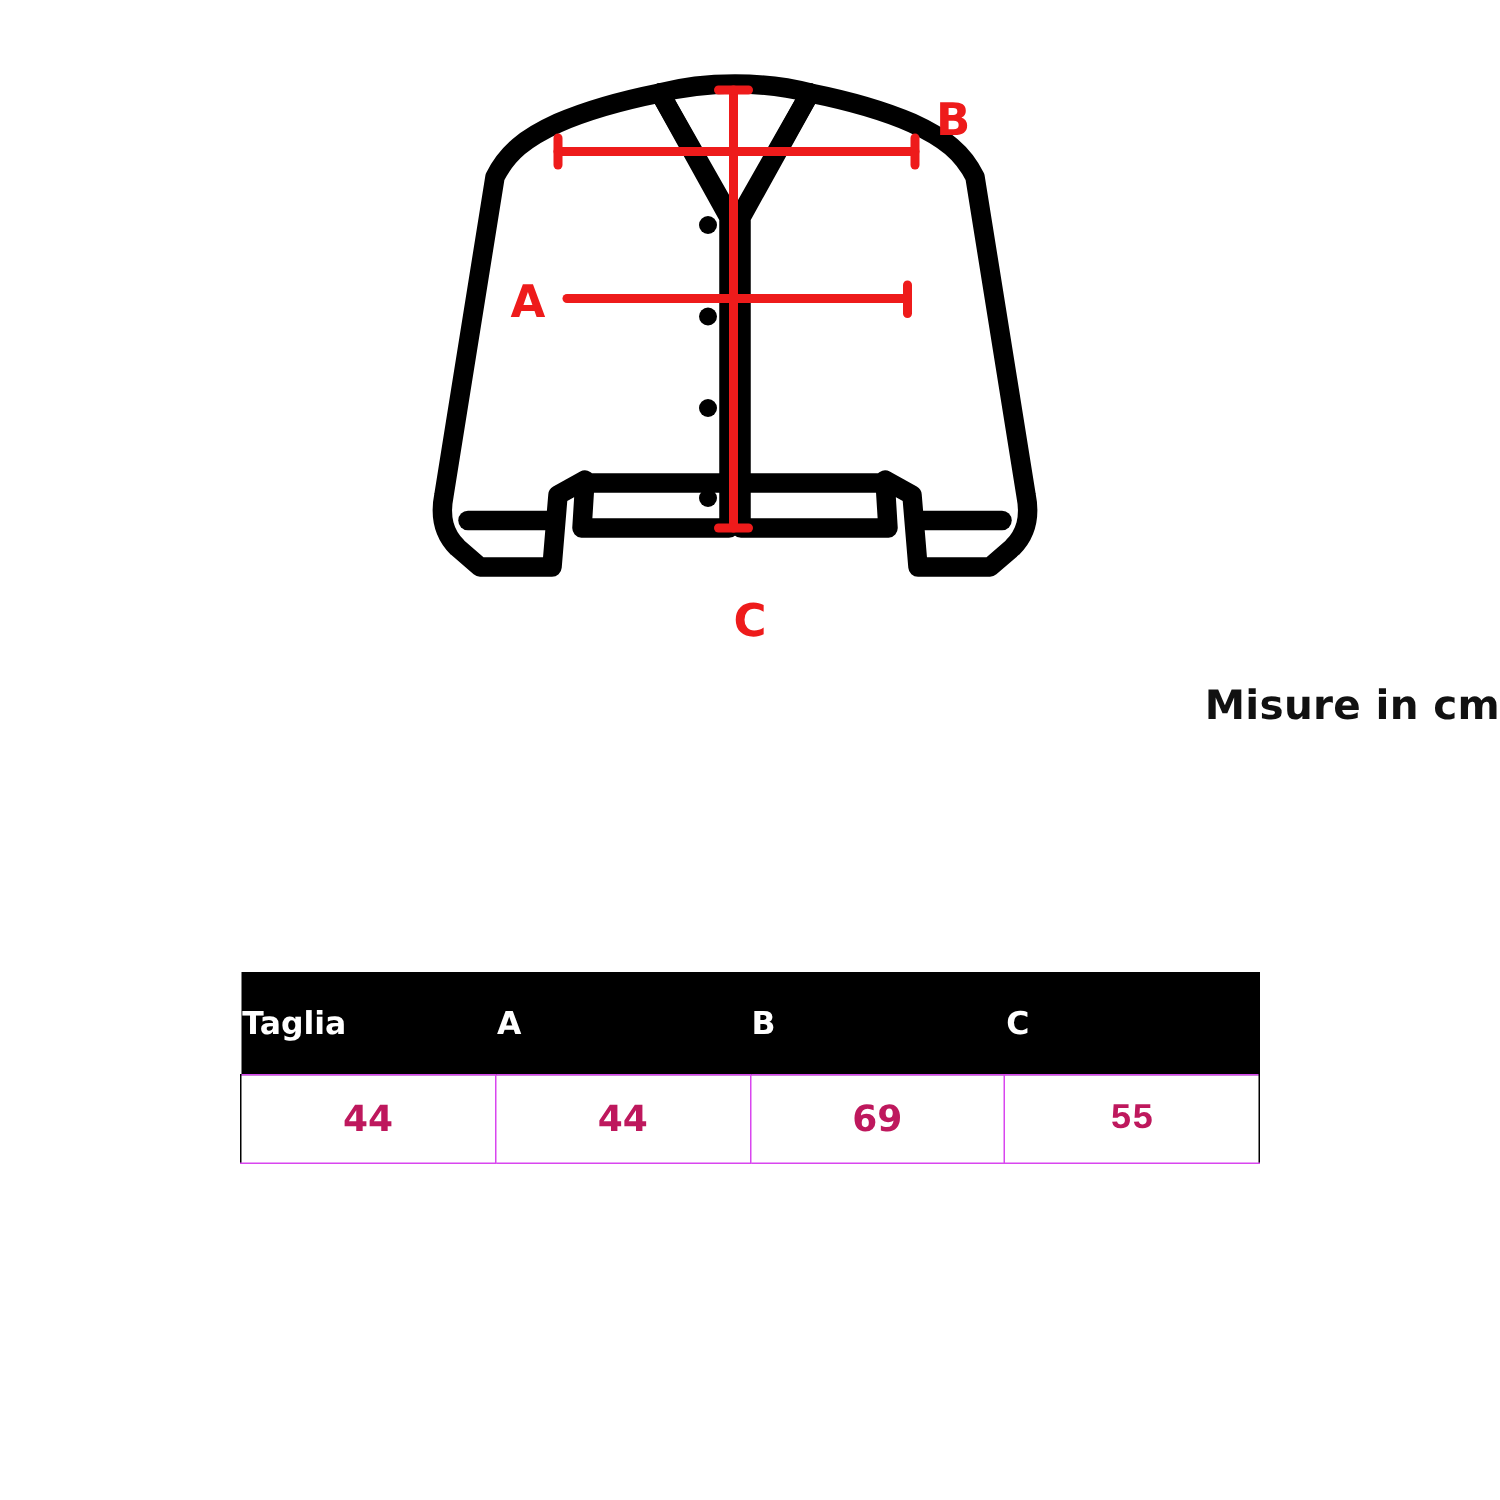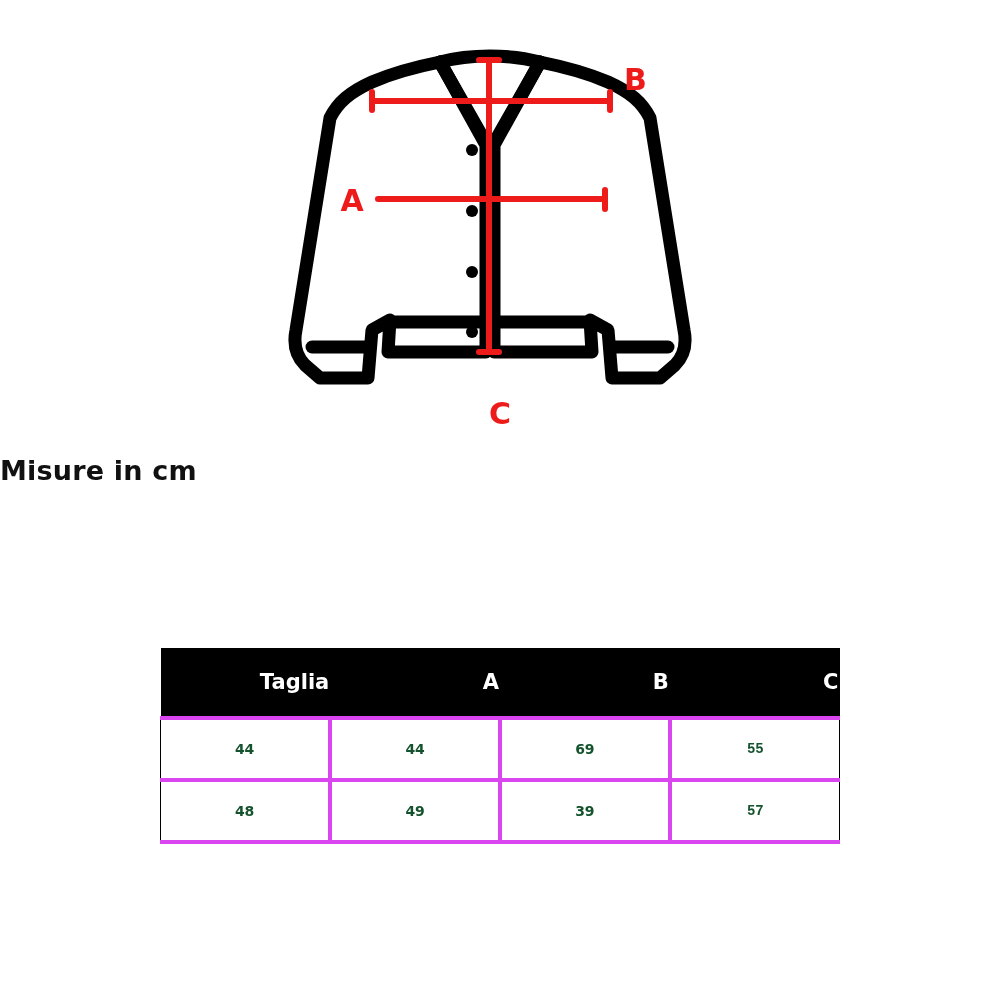--- a/index.html
+++ b/index.html
@@ -24,21 +24,21 @@
     left: 0;
     top: 0;
     width: 1000px;
     height: 450px;
   }
   .caption {
     position: absolute;
     left: 0;
     top: 455px;
     width: 1000px;
-    text-align: left;
+    text-align: right;
     font-size: 27px;
     font-weight: bold;
     color: #111111;
     letter-spacing: 0.2px;
     font-family: "DejaVu Sans", sans-serif;
   }
   .table-wrap {
     position: absolute;
     left: 160px;
     top: 648px;
@@ -48,32 +48,32 @@
     border-collapse: collapse;
     width: 680px;
     table-layout: fixed;
   }
   table.size-table thead th {
     background: #000000;
     color: #ffffff;
     font-size: 21px;
     font-weight: bold;
     height: 66px;
-    text-align: right;
+    text-align: left;
     border: none;
     font-family: "DejaVu Sans", sans-serif;
   }
   table.size-table tbody td {
     background: #ffffff;
-    color: #14532d;
-    font-size: 14px;
+    color: #be185d;
+    font-size: 24px;
     font-weight: bold;
     height: 56px;
     text-align: center;
-    border: 4px solid #d946ef;
+    border: 1px solid #d946ef;
     font-family: "DejaVu Sans", sans-serif;
   }
   table.size-table tbody tr td:first-child {
     border-left: 1px solid #000000;
   }
   table.size-table tbody tr td:last-child {
     border-right: 1px solid #000000;
     font-family: Liberation Mono, monospace;
   }
   .label-letter {
@@ -172,23 +172,17 @@
           <th>C</th>
         </tr>
       </thead>
       <tbody>
         <tr>
           <td>44</td>
           <td>44</td>
           <td>69</td>
           <td>55</td>
         </tr>
-        <tr>
-          <td>48</td>
-          <td>49</td>
-          <td>39</td>
-          <td>57</td>
-        </tr>
       </tbody>
     </table>
   </div>
 
 </div>
 
 </body></html>

